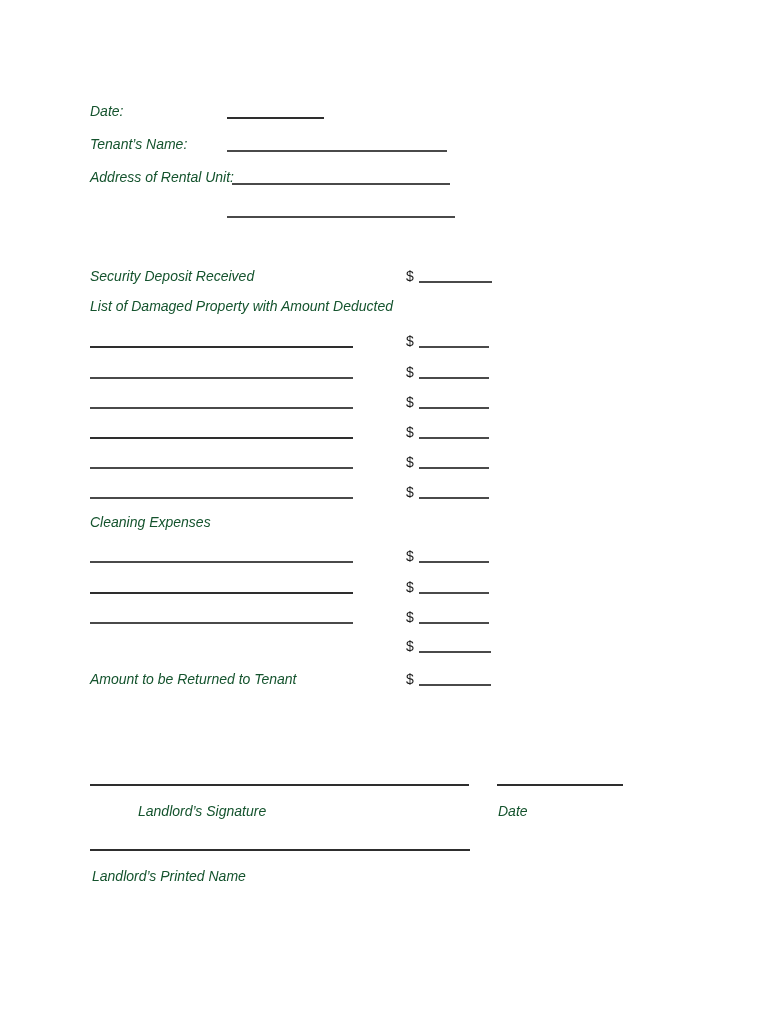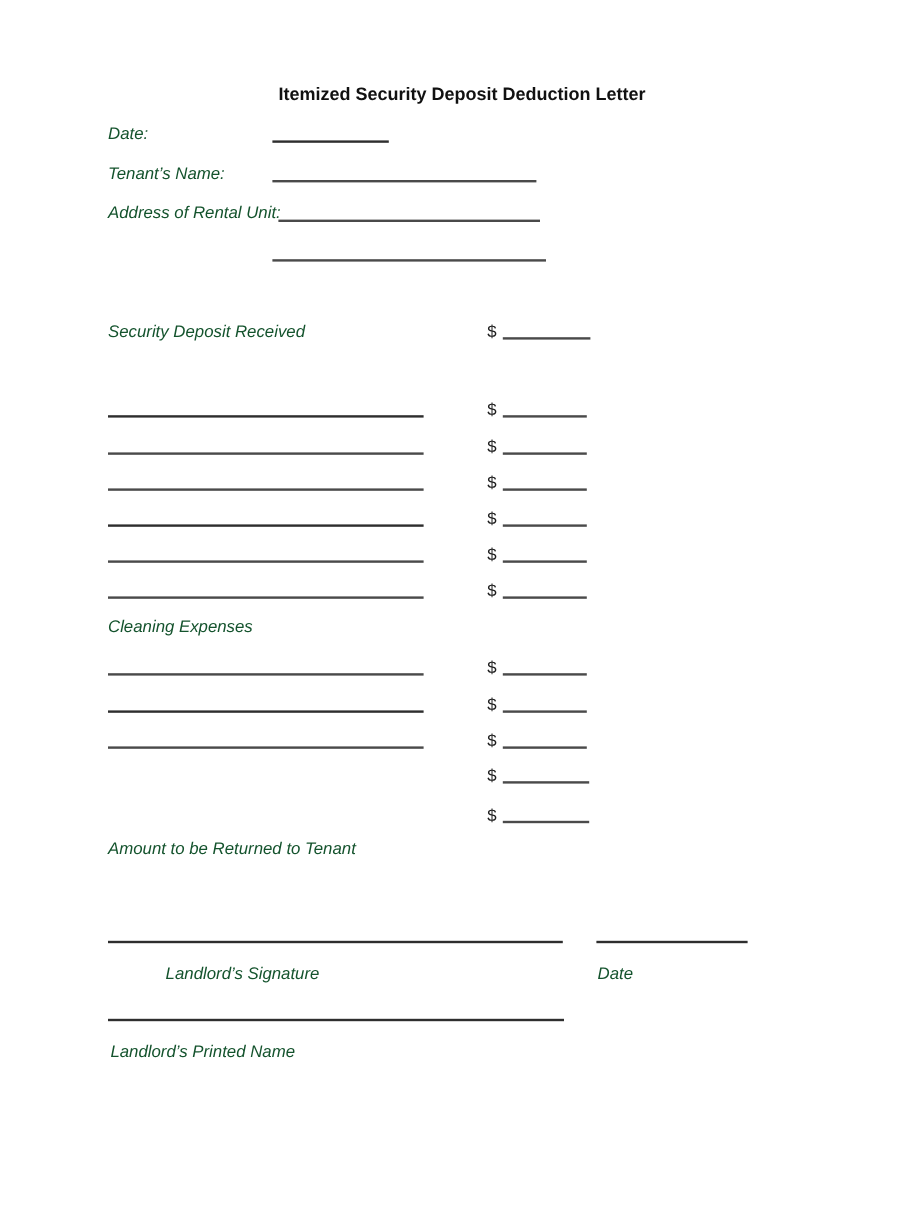--- a/index.html
+++ b/index.html
@@ -33,36 +33,36 @@
     background: #4a4a4a;
   }
   .fill-line.dark { background: #2e2e2e; }
   .currency { color: #1c1c1c; }
 </style>
 </head>
 <body>
 
 <div class="page">
 
-  <div class="abs doc-title" style="top:70px;">Itemized Security Deposit Deduction Letter</div>
 
   <div class="abs label" style="left:90px; top:103px;">Date:</div>
   <div class="fill-line dark" style="left:227px; top:117px; width:97px;"></div>
 
   <div class="abs label" style="left:90px; top:136px;">Tenant’s Name:</div>
   <div class="fill-line" style="left:227px; top:150px; width:220px;"></div>
 
   <div class="abs label" style="left:90px; top:169px;">Address of Rental Unit:</div>
   <div class="fill-line" style="left:232px; top:183px; width:218px;"></div>
   <div class="fill-line" style="left:227px; top:216px; width:228px;"></div>
 
   <div class="abs label" style="left:90px; top:268px;">Security Deposit Received</div>
   <div class="abs currency" style="left:406px; top:268px;">$</div>
   <div class="fill-line" style="left:419px; top:281px; width:73px;"></div>
 
+  <div class="abs label" style="left:90px; top:298px;">List of Damaged Property with Amount Deducted</div>
 
   <div>
     <div class="fill-line dark" style="left:90px; top:346px; width:263px;"></div>
     <div class="abs currency" style="left:406px; top:333px;">$</div>
     <div class="fill-line" style="left:419px; top:346px; width:70px;"></div>
   </div>
   <div>
     <div class="fill-line" style="left:90px; top:377px; width:263px;"></div>
     <div class="abs currency" style="left:406px; top:364px;">$</div>
     <div class="fill-line" style="left:419px; top:377px; width:70px;"></div>
@@ -102,21 +102,21 @@
   </div>
   <div>
     <div class="fill-line" style="left:90px; top:622px; width:263px;"></div>
     <div class="abs currency" style="left:406px; top:609px;">$</div>
     <div class="fill-line" style="left:419px; top:622px; width:70px;"></div>
   </div>
 
   <div class="abs currency" style="left:406px; top:638px;">$</div>
   <div class="fill-line" style="left:419px; top:651px; width:72px;"></div>
 
-  <div class="abs label" style="left:90px; top:671px;margin-top:28px;">Amount to be Returned to Tenant</div>
+  <div class="abs label" style="left:90px; top:671px;">Amount to be Returned to Tenant</div>
   <div class="abs currency" style="left:406px; top:671px;">$</div>
   <div class="fill-line" style="left:419px; top:684px; width:72px;"></div>
 
 
   <div class="fill-line dark" style="left:90px; top:784px; width:379px;"></div>
   <div class="fill-line dark" style="left:497px; top:784px; width:126px;"></div>
 
   <div class="abs label" style="left:90px; top:803px;margin-left:48px;">Landlord’s Signature</div>
   <div class="abs label" style="left:498px; top:803px;">Date</div>
 

